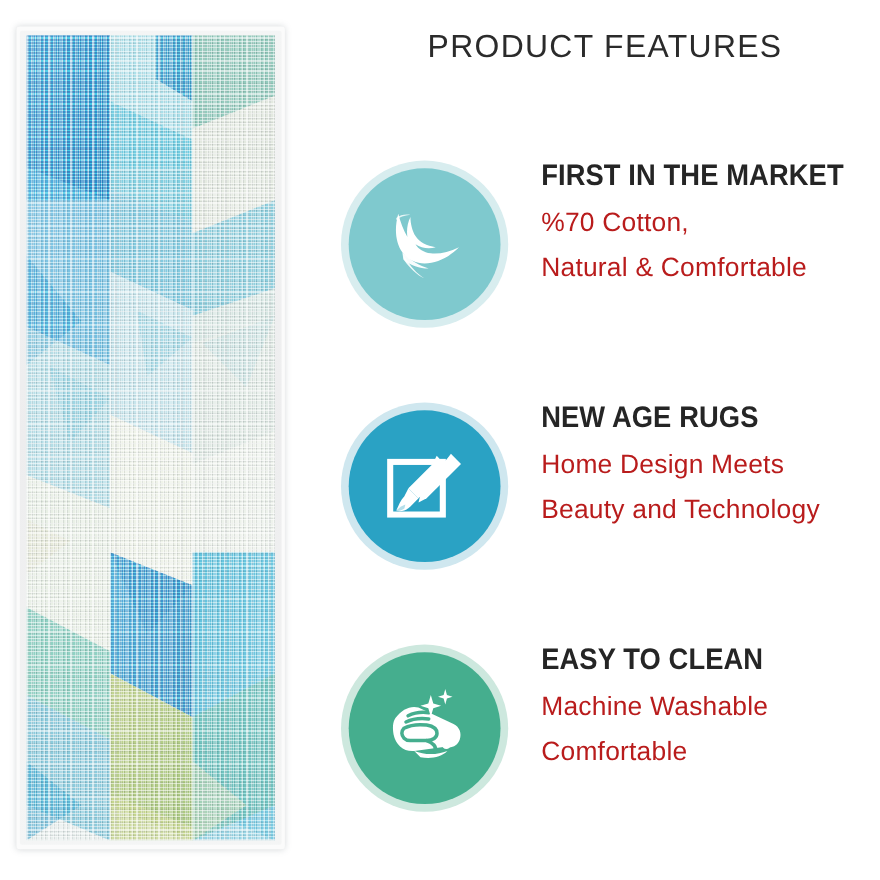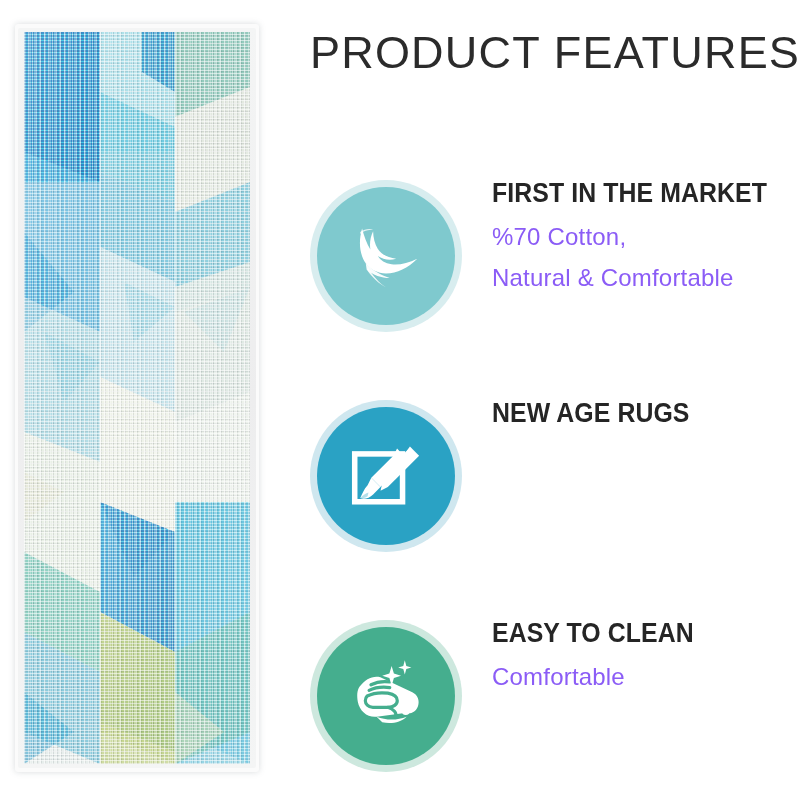--- a/index.html
+++ b/index.html
@@ -65,30 +65,30 @@
   .rug-sheen{
     position:absolute;left:0;top:0;width:226px;height:732px;
     background:linear-gradient(105deg,rgba(255,255,255,.18) 0%,rgba(255,255,255,0) 35%,rgba(255,255,255,0) 70%,rgba(255,255,255,.14) 100%);
   }
 
   
   .panel{position:absolute;left:286px;top:0;width:514px;height:800px;}
 
   .title{
     position:absolute;left:24px;top:27px;width:480px;
-    font-size:45px;
+    font-size:29px;
     font-weight:300;
     letter-spacing:1.2px;
     color:#2b2b2b;
     text-align:center;
     white-space:nowrap;
     font-family:"Liberation Sans", sans-serif;
   }
 
-  .feature{position:absolute;left:10px;width:504px;height:160px;margin-top:34px;}
+  .feature{position:absolute;left:10px;width:504px;height:160px;}
   .f1{top:142px;}
   .f2{top:362px;}
   .f3{top:582px;text-decoration:underline;}
 
   .badge{
     position:absolute;left:14px;top:4px;width:152px;height:152px;
   }
   .badge .ring{
     position:absolute;left:0;top:0;width:152px;height:152px;border-radius:50%;
   }
@@ -106,21 +106,21 @@
     letter-spacing:.1px;
     white-space:nowrap;
     font-family:"Liberation Sans", sans-serif;
     transform:scaleX(.92);
     transform-origin:left center;
     line-height:34px;
   }
   .fline{
     font-size:24px;
     font-weight:300;
-    color:#8b5cf6;
+    color:#b91c1c;
     letter-spacing:.2px;
     line-height:41px;
     white-space:nowrap;
     font-family:"Liberation Sans", sans-serif;
   }
   .fbody{margin-top:6px;}
 </style>
 </head>
 <body>
 
@@ -248,20 +248,24 @@
             <rect x="70" y="24" width="12" height="9" transform="rotate(45 76 28)" fill="#ffffff"></rect>
 
             <path d="M62 20 C68 26 70 32 68 38 L44 62 L34 52 L58 28 C60 24 61 22 62 20 Z" fill="#ffffff"></path>
             <path d="M34 52 L44 62 L36 70 C32 74 26 76 22 74 C24 70 26 64 30 60 Z" fill="#ffffff"></path>
             <path d="M22 74 C25 71 28 69 31 68 L30 72 C27 74 24 75 22 74 Z" fill="#2AA2C4" opacity=".35"></path>
           </svg>
         </div>
       </div>
       <div class="ftext">
         <div class="fhead">NEW AGE RUGS</div>
+        <div class="fbody">
+          <div class="fline">Home Design Meets</div>
+          <div class="fline">Beauty and Technology</div>
+        </div>
       </div>
     </div>
 
     <div class="feature f3">
       <div class="badge">
         <div class="ring" style="background:#CDE8DE"></div>
         <div class="disc" style="background:#45AE8E">
           <svg width="94" height="94" viewBox="0 0 100 100">
 
             <path d="M22 40 C28 32 36 28 44 30 L78 46 C84 49 86 55 84 61
@@ -278,19 +282,20 @@
             <circle cx="78" cy="60" r="2.6" fill="#ffffff"></circle>
 
             <path d="M56 18 L58.4 26 L66 28.4 L58.4 30.8 L56 39 L53.6 30.8 L46 28.4 L53.6 26 Z" fill="#ffffff"></path>
             <path d="M70 12 L71.6 18 L77 19.6 L71.6 21.2 L70 27 L68.4 21.2 L63 19.6 L68.4 18 Z" fill="#ffffff"></path>
           </svg>
         </div>
       </div>
       <div class="ftext">
         <div class="fhead">EASY TO CLEAN</div>
         <div class="fbody">
+          <div class="fline">Machine Washable</div>
           <div class="fline">Comfortable</div>
         </div>
       </div>
     </div>
 
   </div>
 </div>
 
 </body></html>

